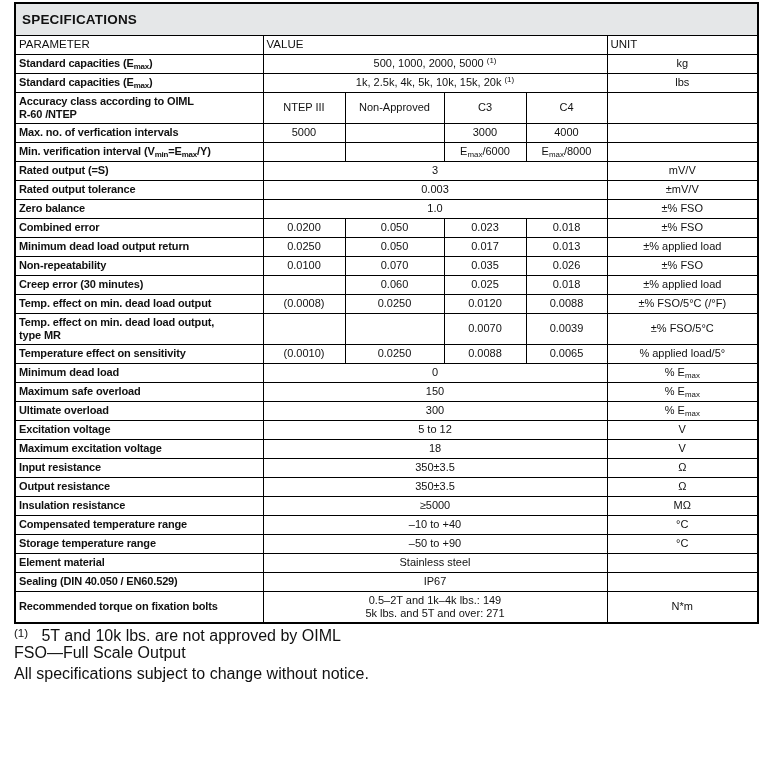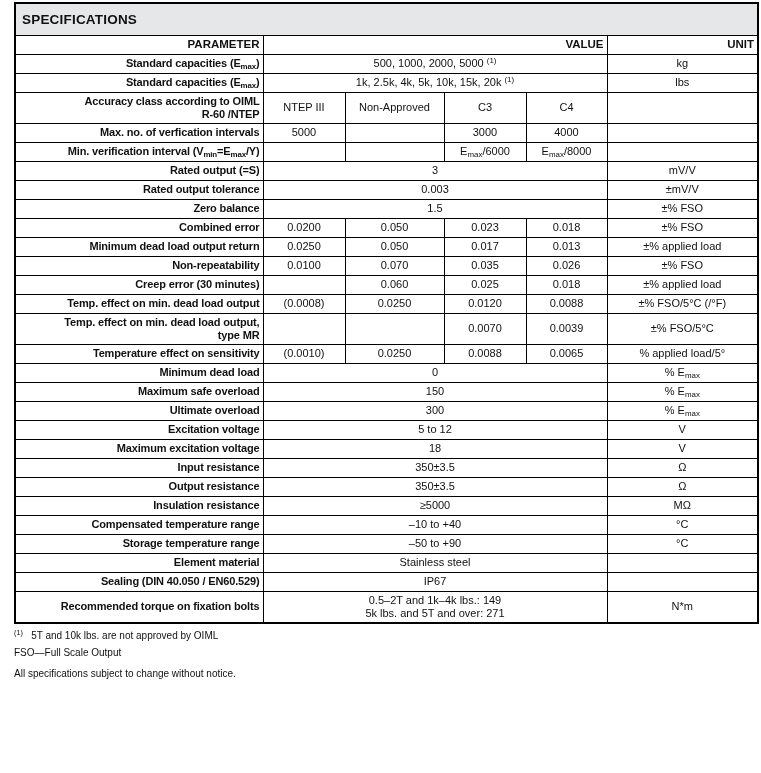--- a/index.html
+++ b/index.html
@@ -30,38 +30,38 @@
   tr.title-row td {
     background: #e5e7e8;
     font-size: 13.5px;
     font-weight: bold;
     text-align: left;
     padding: 2px 6px;
     height: 32px;
     letter-spacing: 0.2px;
   }
   tr.header-row th {
-    font-weight: bold;
-    text-align: right;
+    font-weight: normal;
+    text-align: left;
     height: 19px;
     font-size: 11.5px;
   }
   td.param {
     font-weight: bold;
-    text-align: right;
+    text-align: left;
     padding-left: 5px;
     letter-spacing: -0.15px;
   }
   td.val, td.unit { text-align: center; }
   tr.r { height: 19px; }
   sub { font-size: 72%; vertical-align: -2px; line-height: 0; }
   sup { font-size: 72%; vertical-align: 4px; line-height: 0; }
   .footnotes { margin: 5px 0 0 0; padding-left: 0; }
   .fn {
-    font-size: 10px;
+    font-size: 16px;
     line-height: 13.5px;
     margin-bottom: 4px;
     white-space: pre-line;
   }
   .fn.last { margin-top: 7px; }
 </style>
 </head>
 <body>
 
 <div class="sheet">
@@ -123,21 +123,21 @@
           <td class="val" colspan="4">3</td>
           <td class="unit">mV/V</td>
         </tr>
         <tr class="r">
           <td class="param">Rated output tolerance</td>
           <td class="val" colspan="4">0.003</td>
           <td class="unit">±mV/V</td>
         </tr>
         <tr class="r">
           <td class="param">Zero balance</td>
-          <td class="val" colspan="4">1.5</td>
+          <td class="val" colspan="4">1.0</td>
           <td class="unit">±% FSO</td>
         </tr>
         <tr class="r">
           <td class="param">Combined error</td>
           <td class="val">0.0200</td>
           <td class="val">0.050</td>
           <td class="val">0.023</td>
           <td class="val">0.018</td>
           <td class="unit">±% FSO</td>
         </tr>

